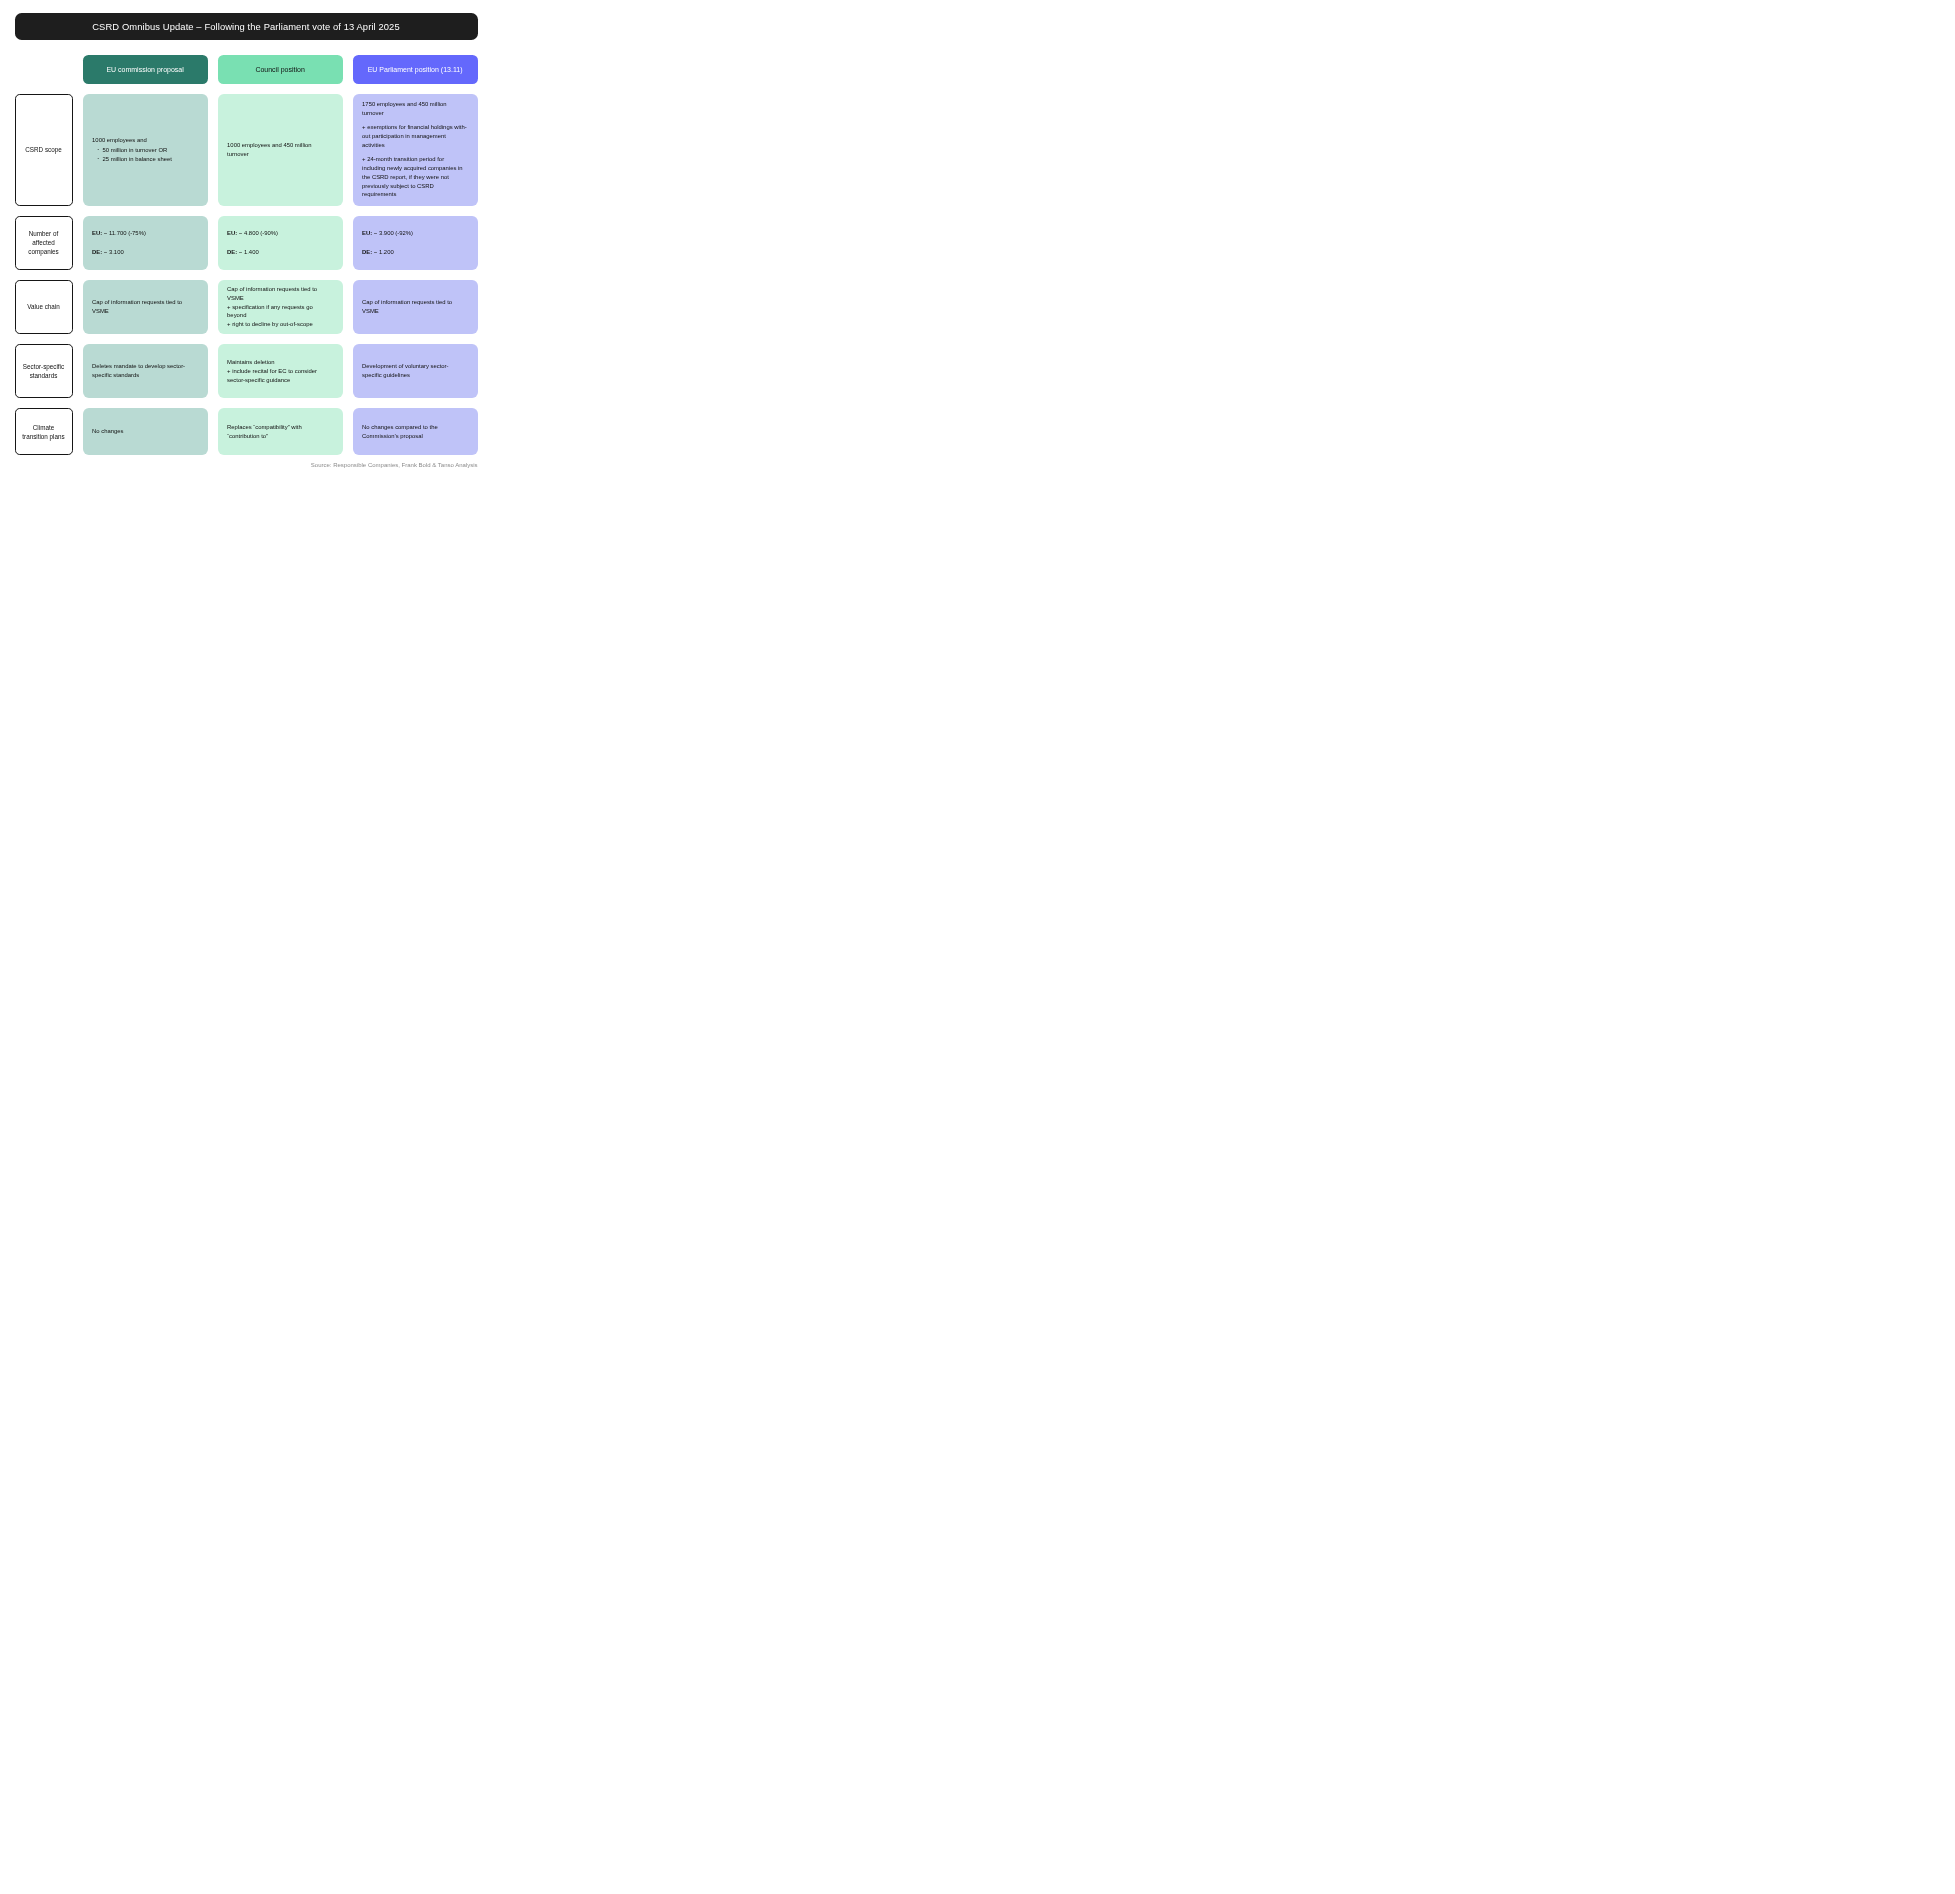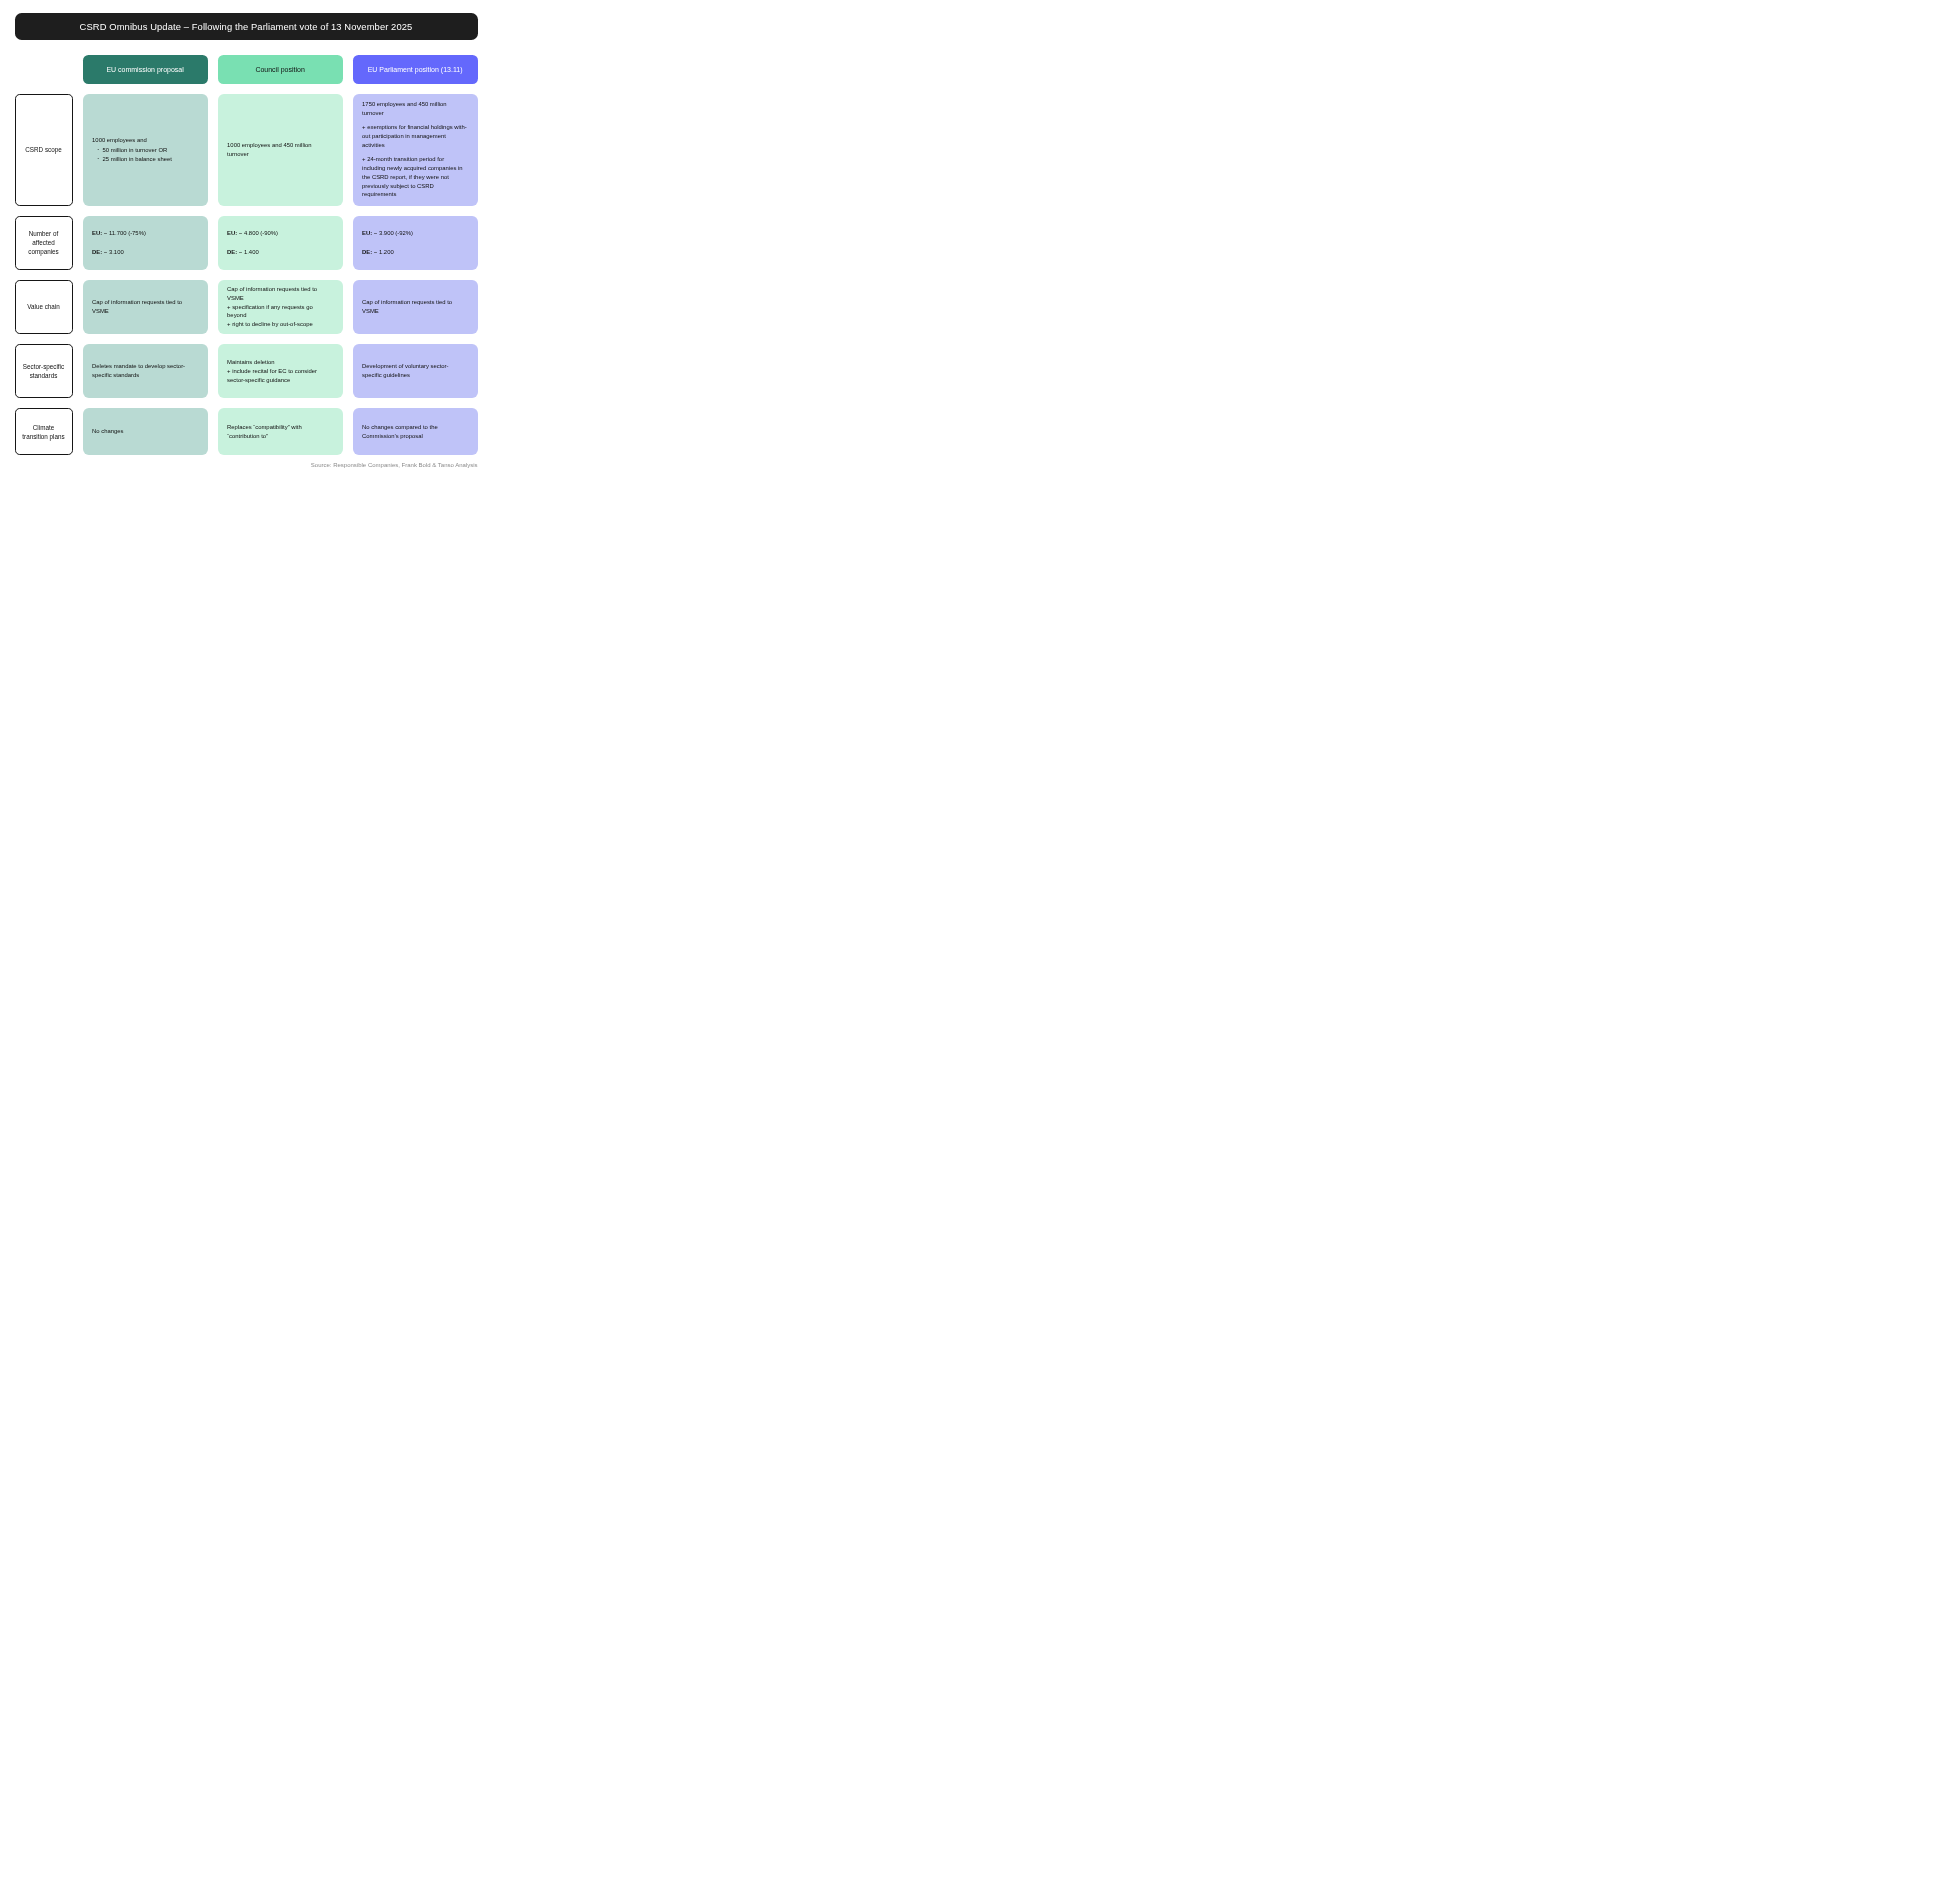--- a/index.html
+++ b/index.html
@@ -76,21 +76,21 @@
   .logo .t::after{
     content:"";position:absolute;left:-0.4px;right:0.4px;bottom:-3.5px;height:2.3px;background:#1c1c1c;
   }
   .site{font-size:6.6px;color:#161616;padding-bottom:3.1px;}
 </style>
 </head>
 <body>
 
 <div class="page">
 
-  <div class="title-bar" style="background: rgb(30, 30, 30); color: rgb(255, 255, 255);">CSRD Omnibus Update – Following the Parliament vote of 13 November 2025</div>
+  <div class="title-bar" style="background: rgb(30, 30, 30); color: rgb(255, 255, 255);">CSRD Omnibus Update – Following the Parliament vote of 13 April 2025</div>
 
   <div class="grid">
       <div class="spacer"></div>
       <div class="header-cell" style="background: rgb(43, 122, 106); color: rgb(255, 255, 255);">EU commission proposal</div>
       <div class="header-cell" style="background: rgb(121, 224, 178); color: rgb(17, 17, 17);">Council position</div>
       <div class="header-cell" style="background: rgb(100, 104, 252); color: rgb(255, 255, 255);">EU Parliament position (13.11)</div>
       <div class="label-box">CSRD scope</div>
       <div class="cell" style="background: rgb(185, 218, 211);">
         <p>1000 employees and</p>
         <div class="bullets">

